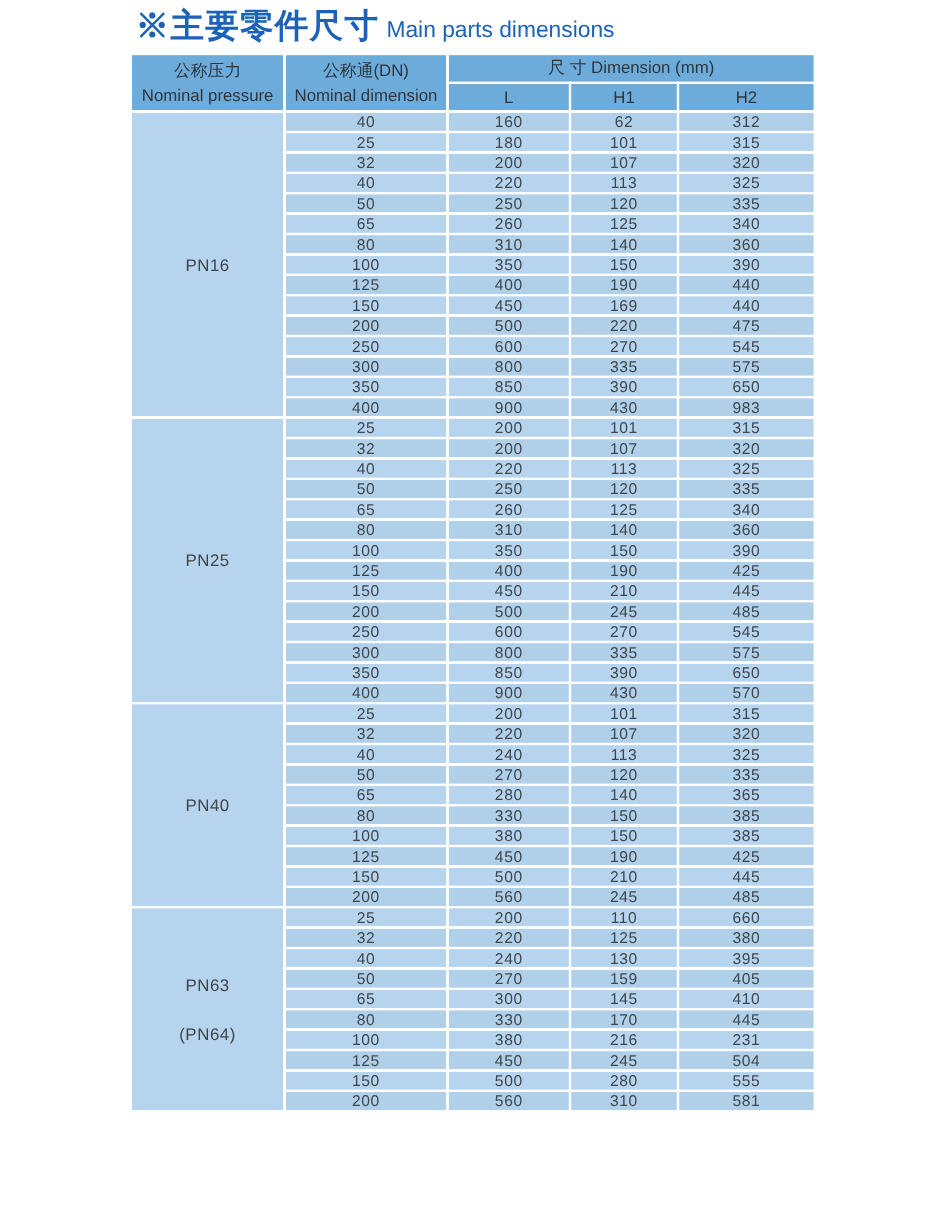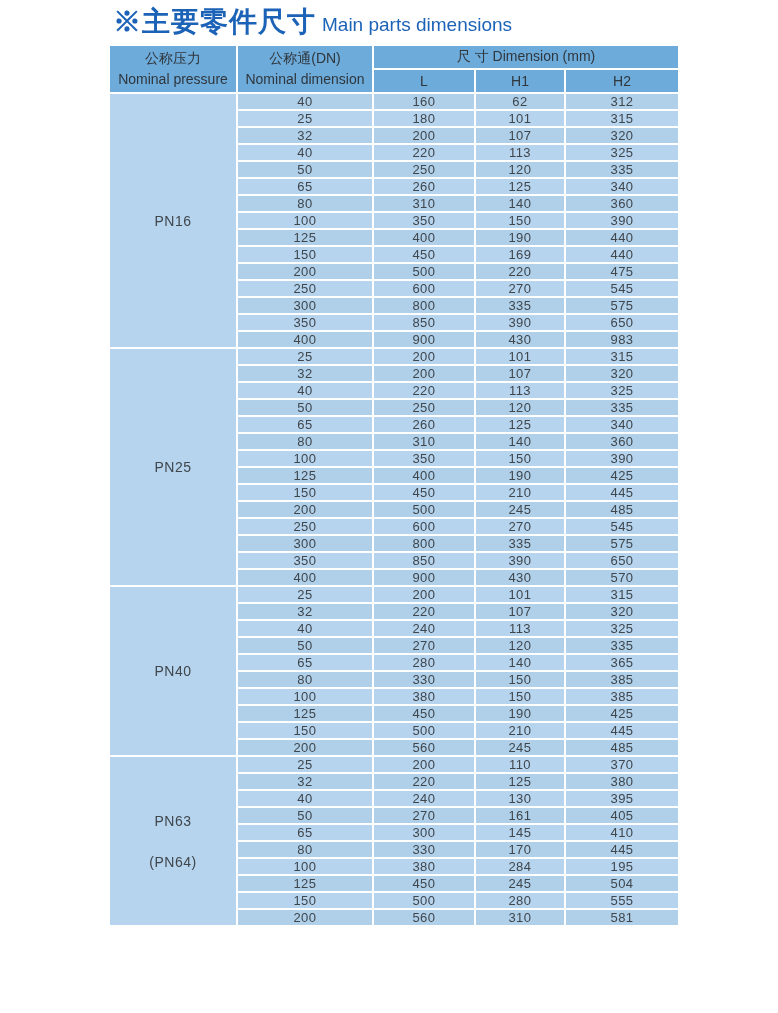--- a/index.html
+++ b/index.html
@@ -341,57 +341,57 @@
           <td class="data">485</td>
         </tr>
         <tr>
           <td class="pressure-cell" rowspan="10">
             <div class="p1">PN63</div>
             <div class="p2">(PN64)</div>
           </td>
           <td class="data">25</td>
           <td class="data">200</td>
           <td class="data">110</td>
-          <td class="data">370</td>
+          <td class="data">660</td>
         </tr>
         <tr>
           <td class="data">32</td>
           <td class="data">220</td>
           <td class="data">125</td>
           <td class="data">380</td>
         </tr>
         <tr>
           <td class="data">40</td>
           <td class="data">240</td>
           <td class="data">130</td>
           <td class="data">395</td>
         </tr>
         <tr>
           <td class="data">50</td>
           <td class="data">270</td>
-          <td class="data">161</td>
+          <td class="data">159</td>
           <td class="data">405</td>
         </tr>
         <tr>
           <td class="data">65</td>
           <td class="data">300</td>
           <td class="data">145</td>
           <td class="data">410</td>
         </tr>
         <tr>
           <td class="data">80</td>
           <td class="data">330</td>
           <td class="data">170</td>
           <td class="data">445</td>
         </tr>
         <tr>
           <td class="data">100</td>
           <td class="data">380</td>
-          <td class="data">284</td>
-          <td class="data">195</td>
+          <td class="data">216</td>
+          <td class="data">231</td>
         </tr>
         <tr>
           <td class="data">125</td>
           <td class="data">450</td>
           <td class="data">245</td>
           <td class="data">504</td>
         </tr>
         <tr>
           <td class="data">150</td>
           <td class="data">500</td>

